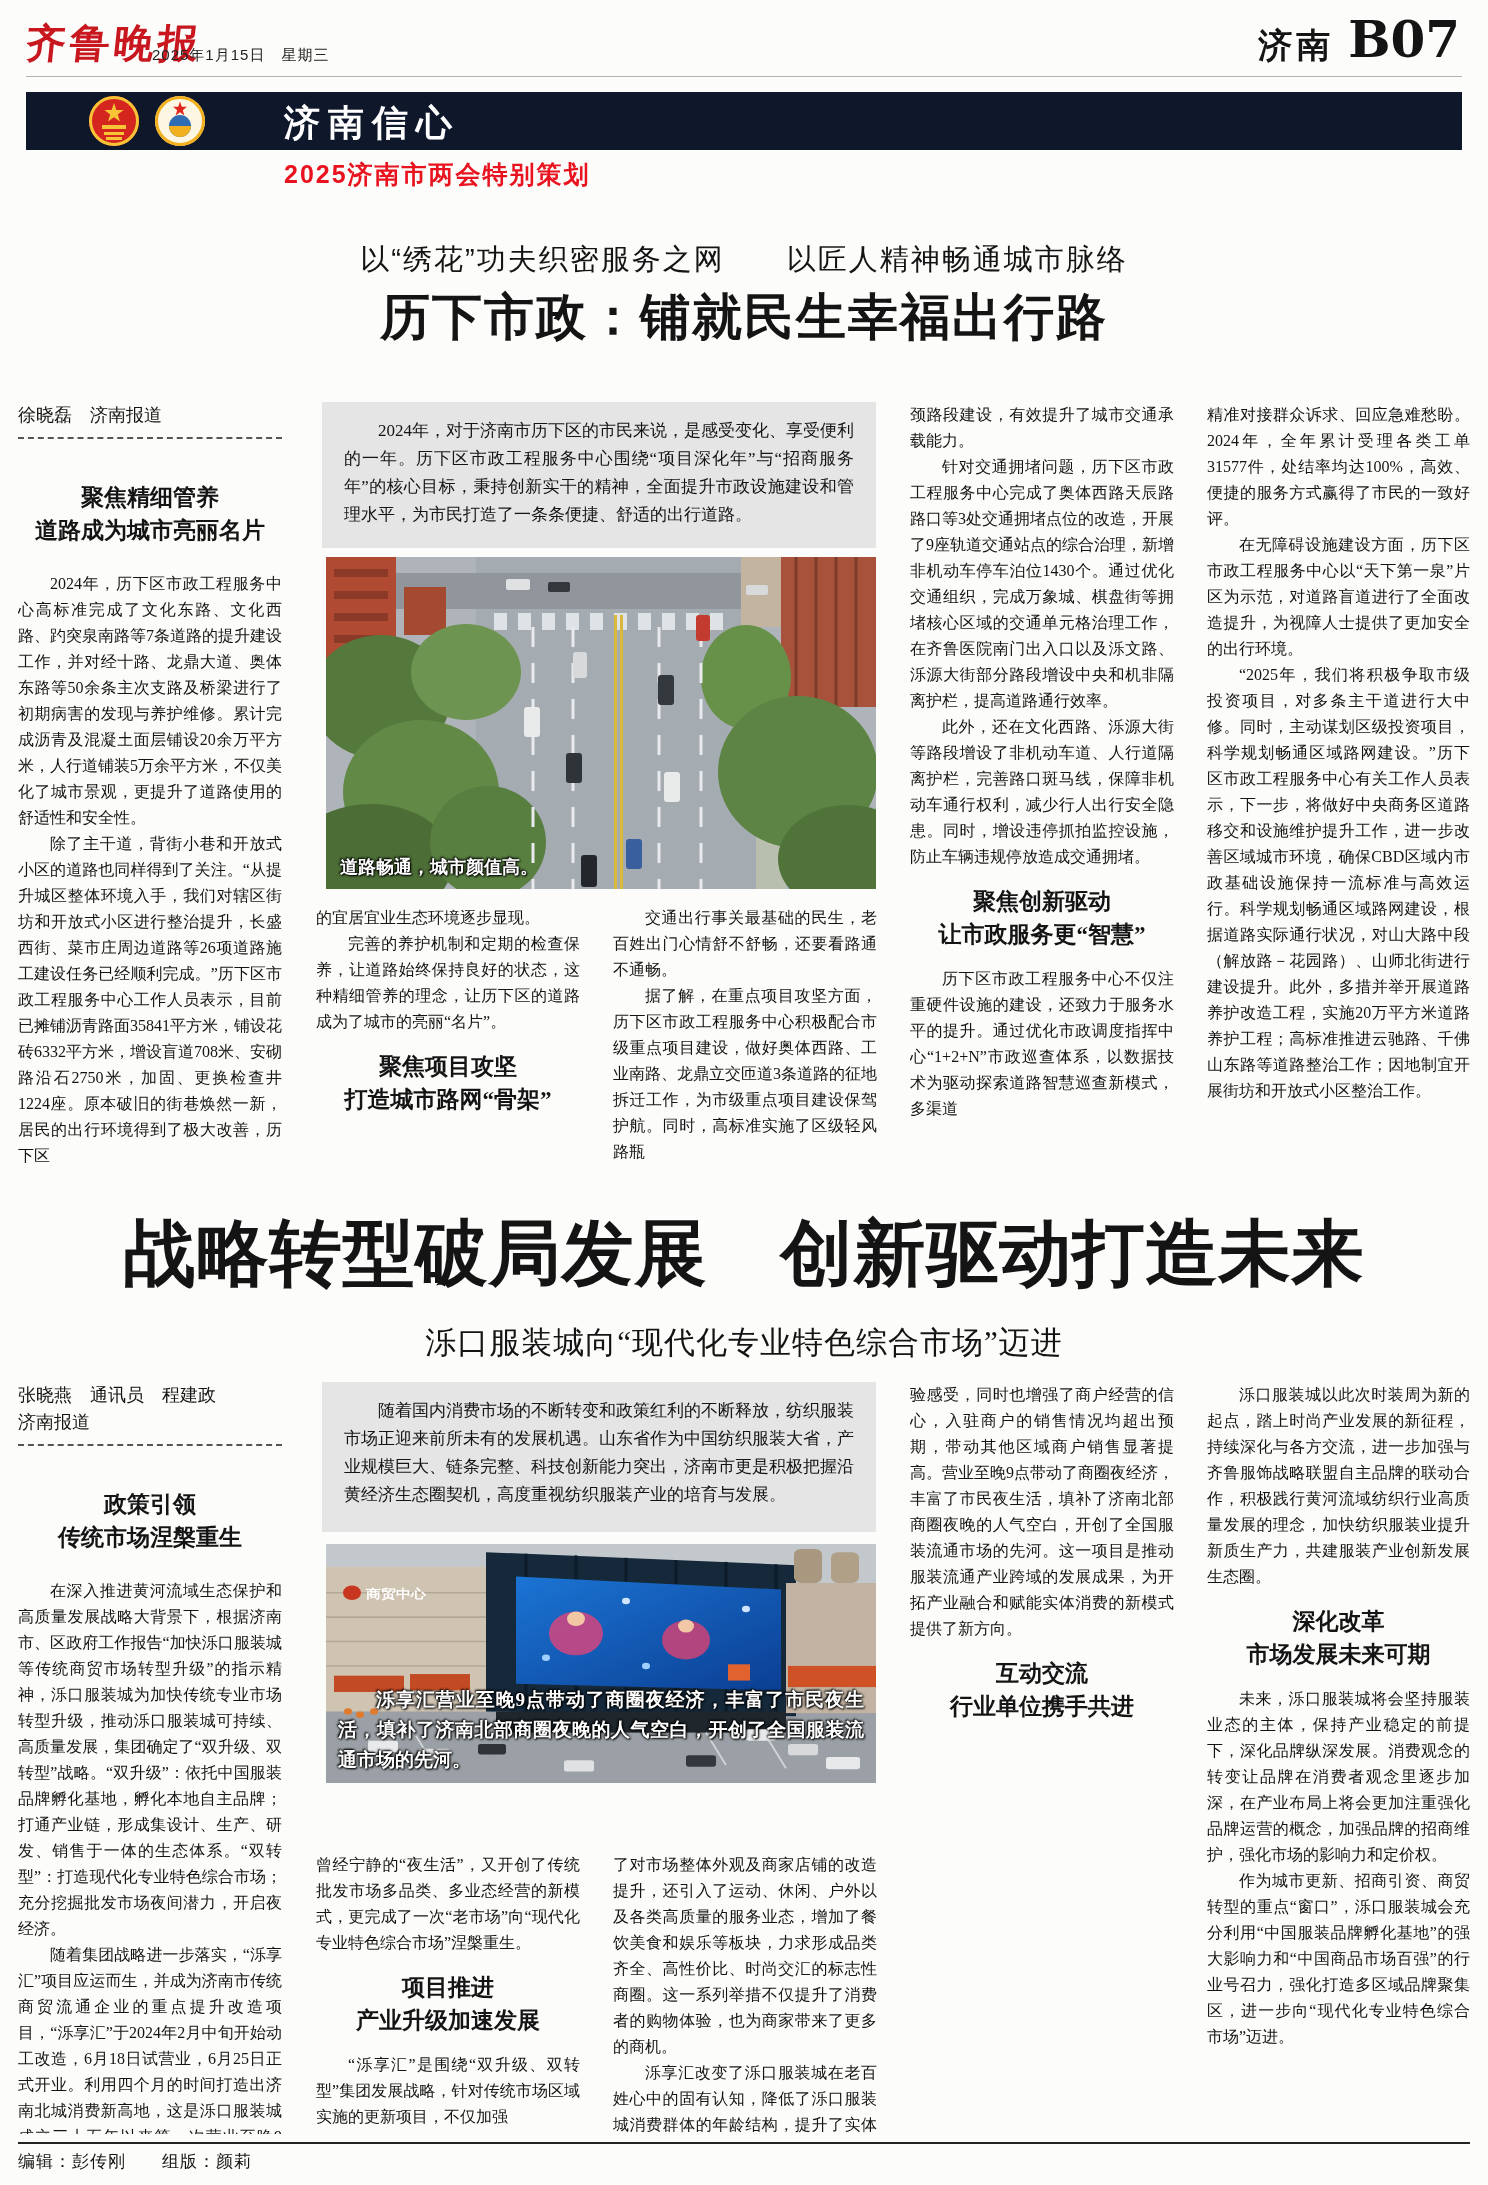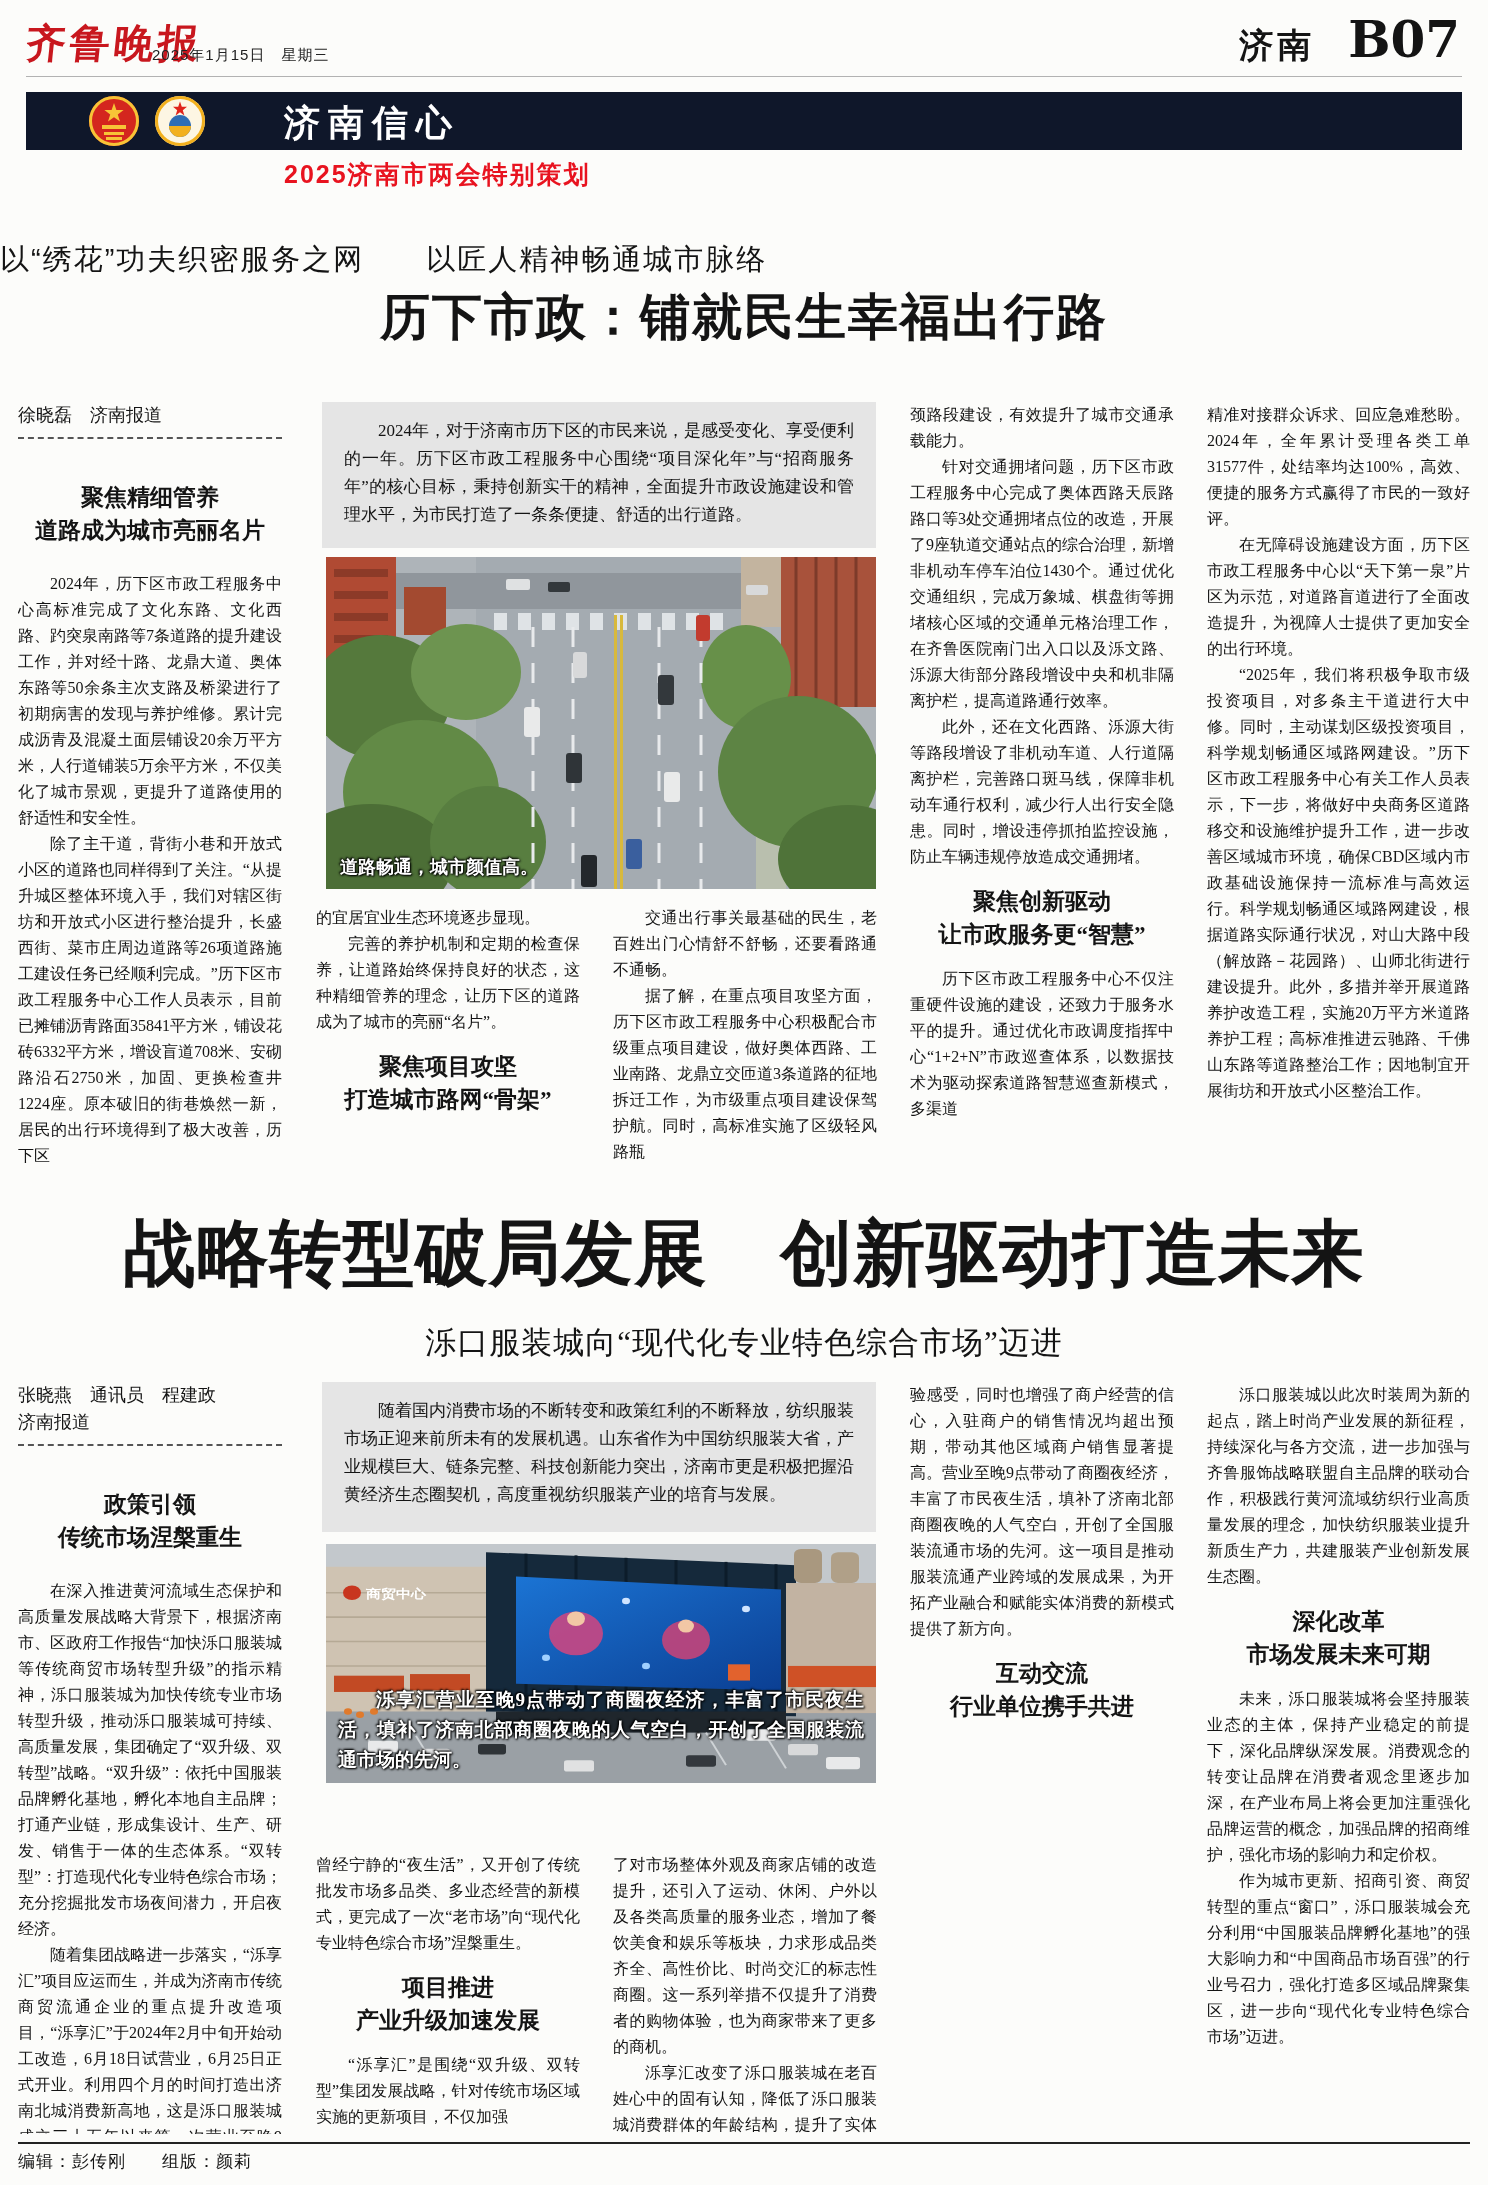--- a/index.html
+++ b/index.html
@@ -4,36 +4,36 @@
 <style>
   html,body{margin:0;padding:0;background:#777;}
   .page{position:relative;width:1488px;height:2185px;margin:0 auto;background:#fcfcfa;
         font-family:"Liberation Serif","DejaVu Serif",serif;color:#141414;overflow:hidden;}
 
   
   .logo{position:absolute;left:26px;top:16px;font-size:40px;font-weight:900;color:#c8171e;
         letter-spacing:4px;transform:skewX(-6deg);font-family:"DejaVu Serif",serif;}
   .m-date{position:absolute;left:152px;top:46px;font-size:15px;color:#222;letter-spacing:1px;
         font-family:"Liberation Sans","DejaVu Sans",sans-serif;}
-  .pageinfo{position:absolute;right:28px;top:10px;display:flex;align-items:baseline;gap:33px;}
+  .pageinfo{position:absolute;right:28px;top:10px;display:flex;align-items:baseline;gap:14px;}
   .section-name{font-size:34px;font-weight:bold;letter-spacing:4px;}
   .page-no{font-size:50px;font-weight:900;font-family:"DejaVu Serif",serif;}
   .mast-rule{position:absolute;left:26px;right:26px;top:76px;border-top:1px solid #b2b2b2;}
 
   
   .banner{position:absolute;left:26px;top:92px;width:1436px;height:58px;background:#0f172a;}
   .emblem{position:absolute;top:3px;width:52px;height:52px;}
   .emblem.e1{left:62px;} .emblem.e2{left:128px;}
   .banner-title{position:absolute;left:258px;top:7px;color:#fff;font-size:36px;font-weight:bold;
         letter-spacing:8px;font-family:"Liberation Sans","DejaVu Sans",sans-serif;}
   .banner-sub{position:absolute;left:284px;top:158px;color:#e8131f;font-size:25px;font-weight:bold;
         letter-spacing:2px;font-family:"Liberation Sans","DejaVu Sans",sans-serif;}
 
   
-  .kicker{position:absolute;left:0;right:0;top:240px;text-align:left;font-size:29px;
+  .kicker{position:absolute;left:0;right:0;top:240px;text-align:center;font-size:29px;
         letter-spacing:2px;font-family:"Liberation Sans","DejaVu Sans",sans-serif;}
   .headline1{position:absolute;left:0;right:0;top:284px;margin:0;text-align:center;
         font-size:50px;font-weight:900;letter-spacing:2px;}
   .headline2{position:absolute;left:0;right:0;top:1206px;margin:0;text-align:center;
         font-size:72px;font-weight:900;letter-spacing:1px;}
   .subtitle2{position:absolute;left:0;right:0;top:1322px;text-align:center;font-size:31px;letter-spacing:1px;}
 
   
   .col{position:absolute;width:264px;text-align:justify;font-size:16px;line-height:26px;overflow:hidden;}
   .a1{top:402px;height:780px;} .a1.low{top:905px;height:277px;}

